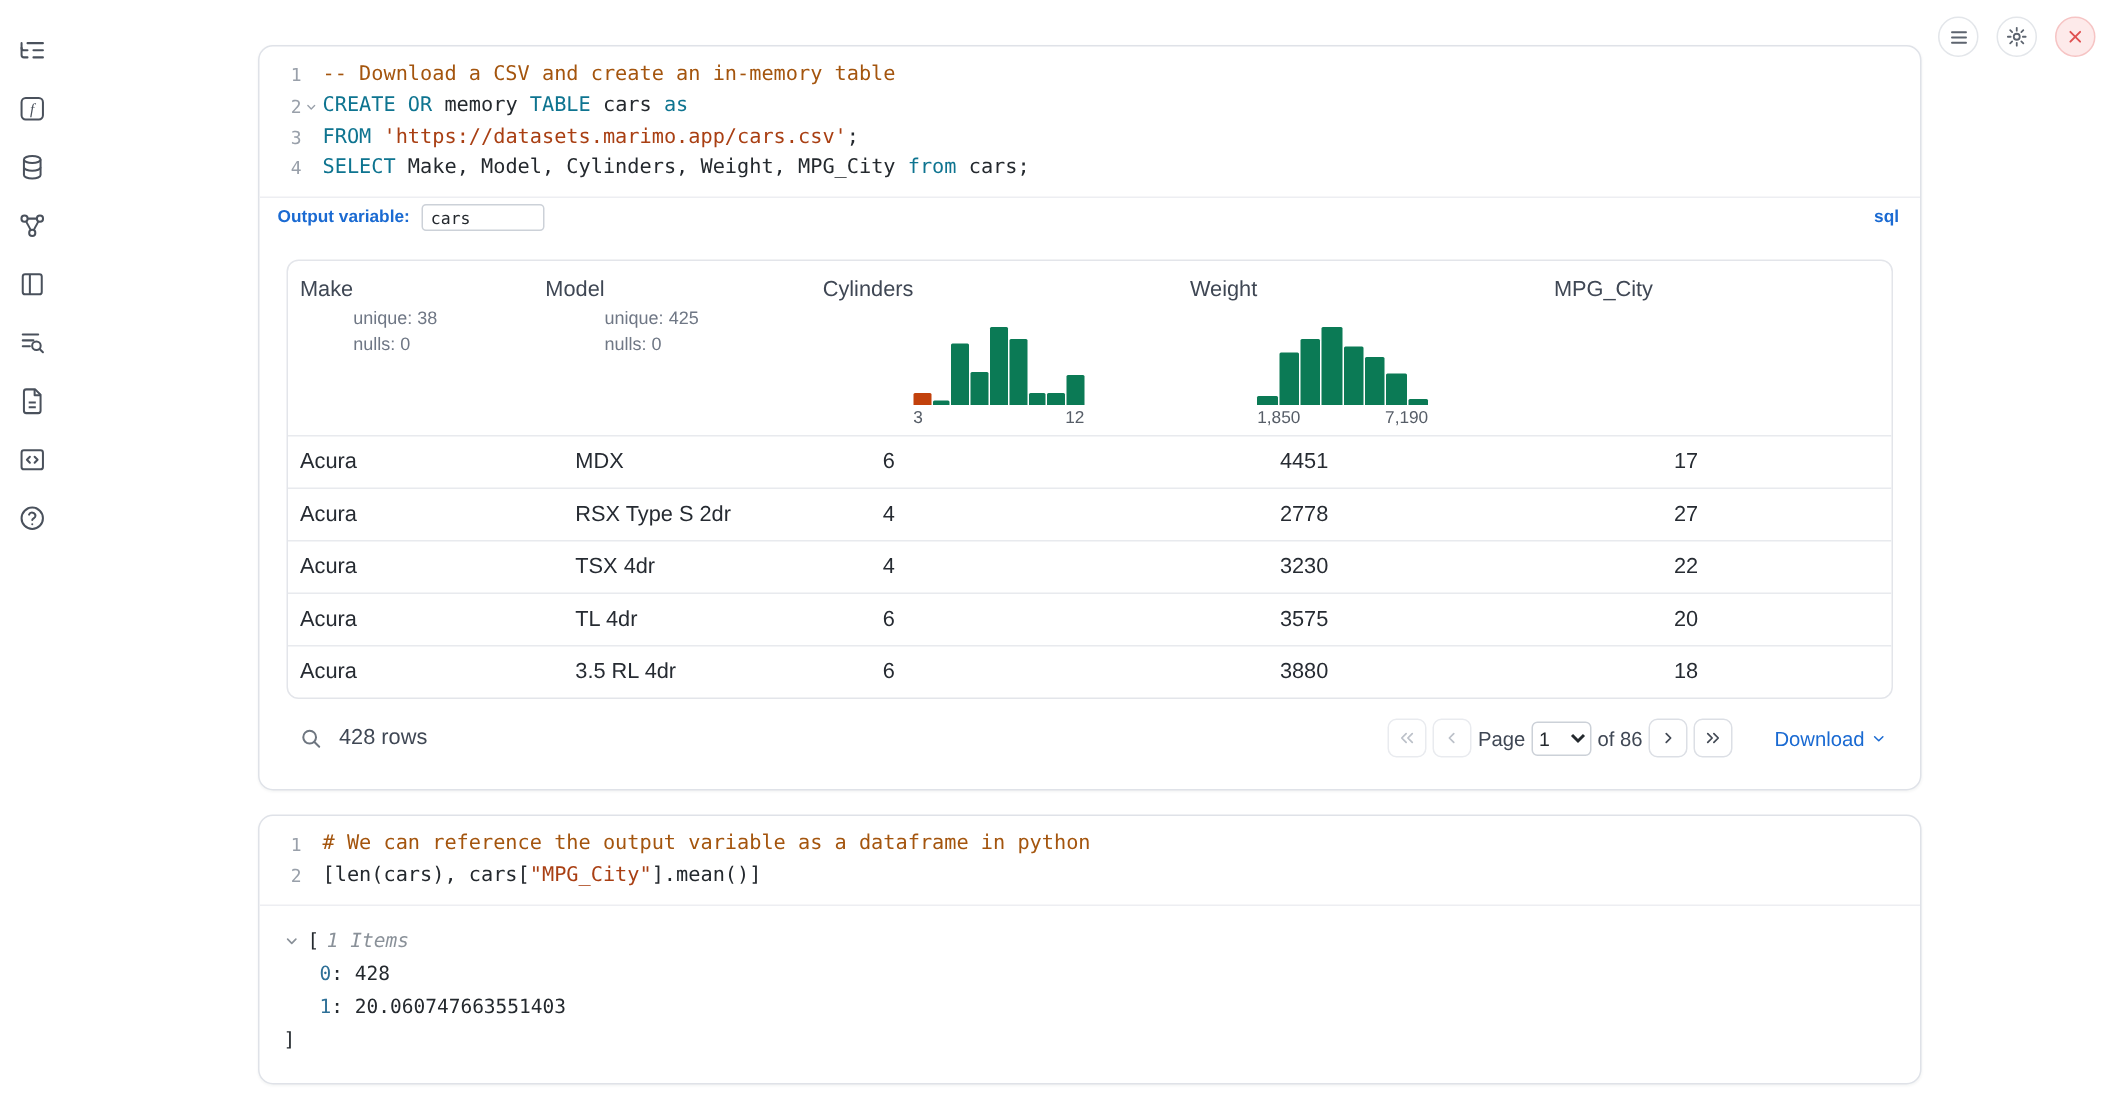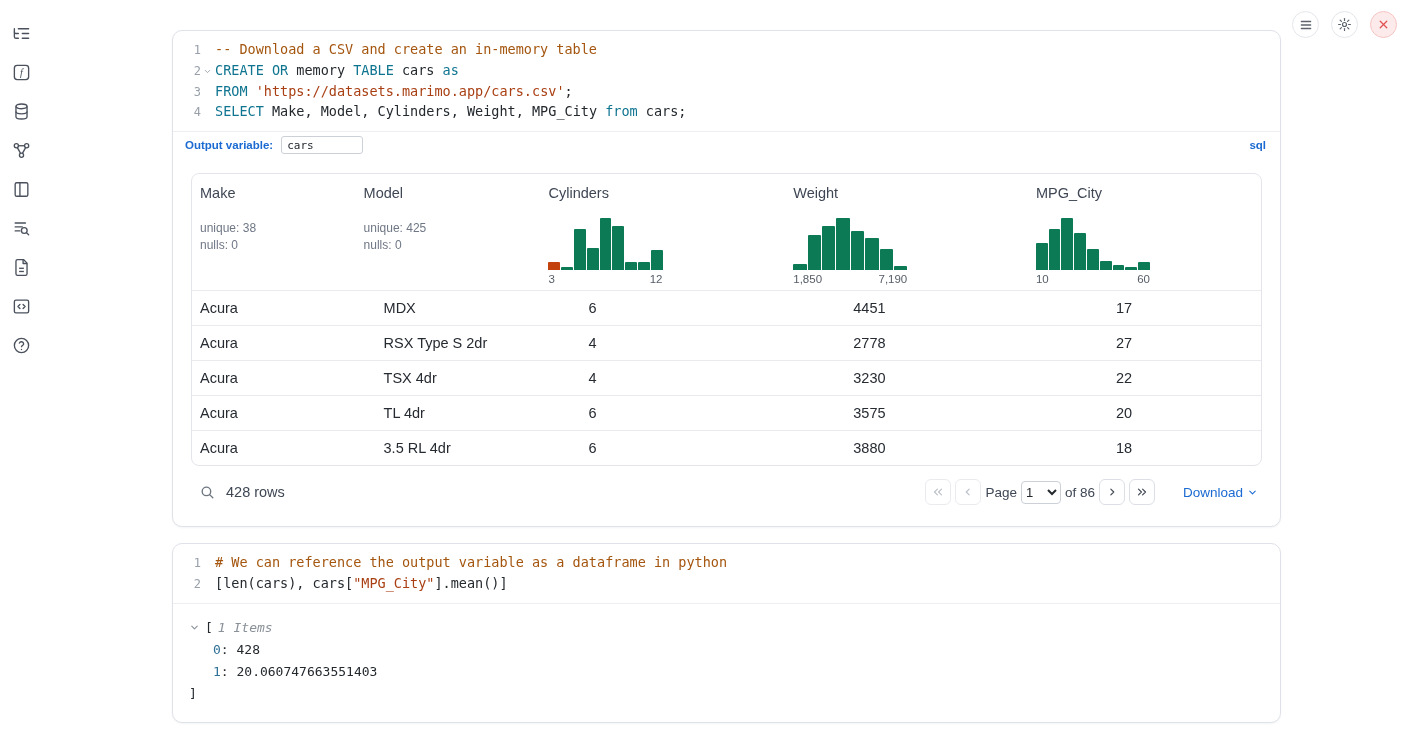--- a/index.html
+++ b/index.html
@@ -43,21 +43,21 @@
   .ov-row { display:flex; align-items:center; gap:8px; padding:4px 14px 6px 12px; }
   .ov-label { color:var(--accent,#1a6ad2); font-size:11.5px; font-weight:700; }
   .ov-input { width:82px; height:18px; border:1px solid #ccd1d8; border-radius:3px;
     font-family:"DejaVu Sans Mono", monospace; font-size:11px; padding:0 5px; color:#24292e; }
   .lang-badge { margin-left:auto; color:var(--accent,#1a6ad2); font-size:11.5px; font-weight:600; }
 
   
   .table-card { margin:13px 18px 0 18px; border:1px solid #e3e5ea; border-radius:8px; overflow:hidden; }
   .tgrid { display:grid; grid-template-columns:15.3% 17.3% 22.9% 22.7% 21.8%; }
   .thead { padding:9px 0 5px 0; }
-  .hcol { padding:2px 8px 0 8px; display:flex; flex-direction:column; min-height:102px; cursor:pointer; }
+  .hcol { padding:2px 8px 0 8px; display:flex; flex-direction:row; min-height:102px; cursor:pointer; }
   .col-name { font-size:14.5px; color:#3f4754; }
   .col-stats { margin-top:19px; font-size:12px; color:#6f7785; line-height:16.5px; }
   .hist { margin-top:auto; }
   .hist-bars { display:flex; align-items:flex-end; gap:1px; width:114px; height:52px; }
   .hist-bar { flex:1 1 auto; border-radius:1px 1px 0 0; min-height:2px; }
   .hist-axis { width:114px; display:flex; justify-content:space-between;
     font-size:11.5px; color:#565d67; margin-top:3px; }
   .trow { border-top:1px solid #e8eaee; cursor:pointer;gap:20px; }
   .tcell { padding:9px 8px; font-size:14.5px; color:#262b32; }
 
@@ -280,37 +280,20 @@
                   <div class="hist-bar" style="height: 8%; background: rgb(11, 122, 85);"></div>
                 </div>
                 <div class="hist-axis">
                   <span>1,850</span>
                   <span>7,190</span>
                 </div>
               </div>
             </div>
             <div class="hcol">
               <div class="col-name">MPG_City</div>
-              <div class="hist">
-                <div class="hist-bars">
-                  <div class="hist-bar" style="height: 52%; background: rgb(11, 122, 85);"></div>
-                  <div class="hist-bar" style="height: 80%; background: rgb(11, 122, 85);"></div>
-                  <div class="hist-bar" style="height: 100%; background: rgb(11, 122, 85);"></div>
-                  <div class="hist-bar" style="height: 72%; background: rgb(11, 122, 85);"></div>
-                  <div class="hist-bar" style="height: 40%; background: rgb(11, 122, 85);"></div>
-                  <div class="hist-bar" style="height: 18%; background: rgb(11, 122, 85);"></div>
-                  <div class="hist-bar" style="height: 10%; background: rgb(11, 122, 85);"></div>
-                  <div class="hist-bar" style="height: 6%; background: rgb(11, 122, 85);"></div>
-                  <div class="hist-bar" style="height: 16%; background: rgb(11, 122, 85);"></div>
-                </div>
-                <div class="hist-axis">
-                  <span>10</span>
-                  <span>60</span>
-                </div>
-              </div>
             </div>
           </div>
         <div id="tbody">
             <div class="trow tgrid">
               <div class="tcell">Acura</div>
               <div class="tcell">MDX</div>
               <div class="tcell">6</div>
               <div class="tcell">4451</div>
               <div class="tcell">17</div>
             </div>

